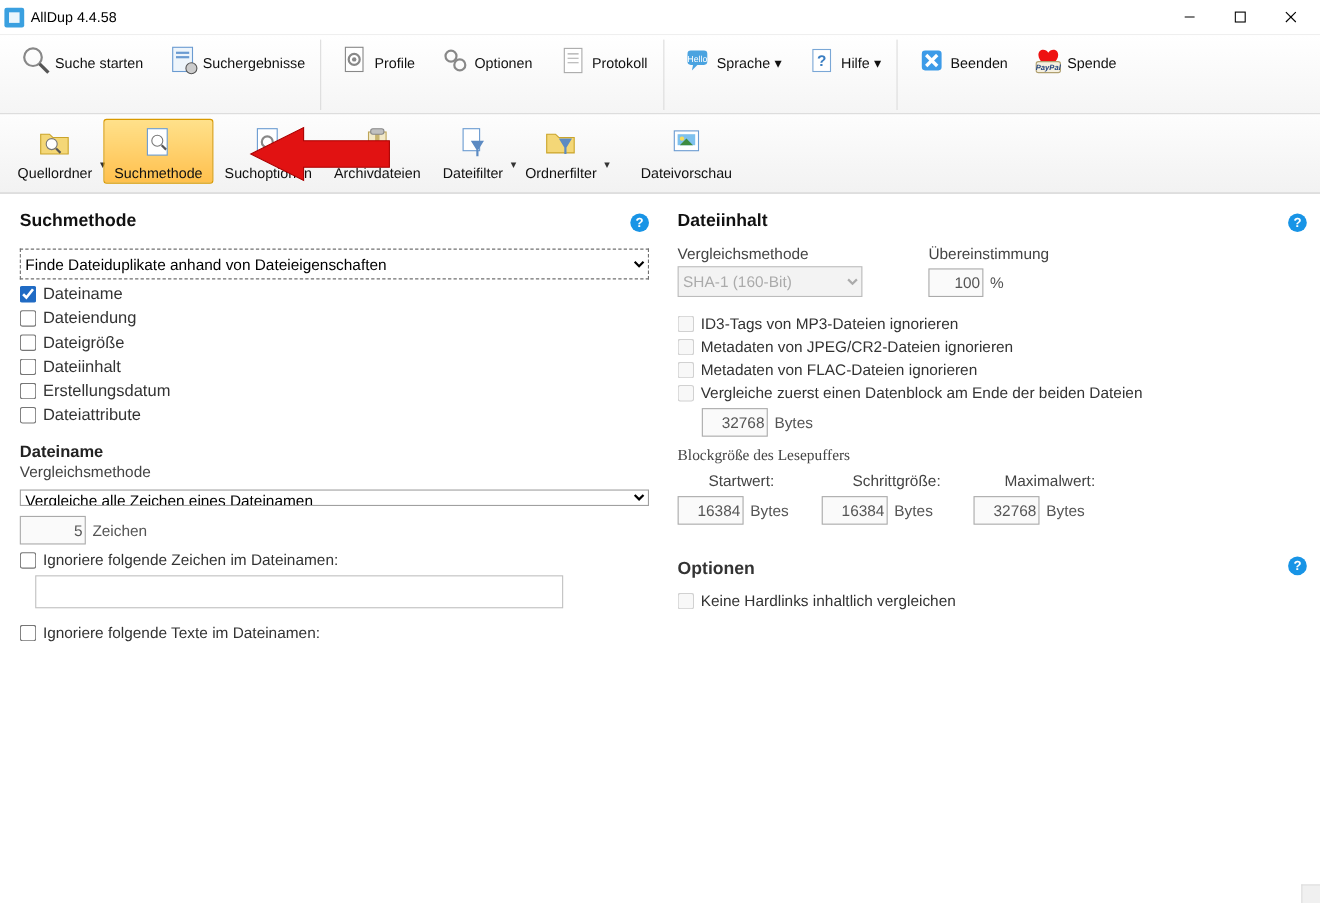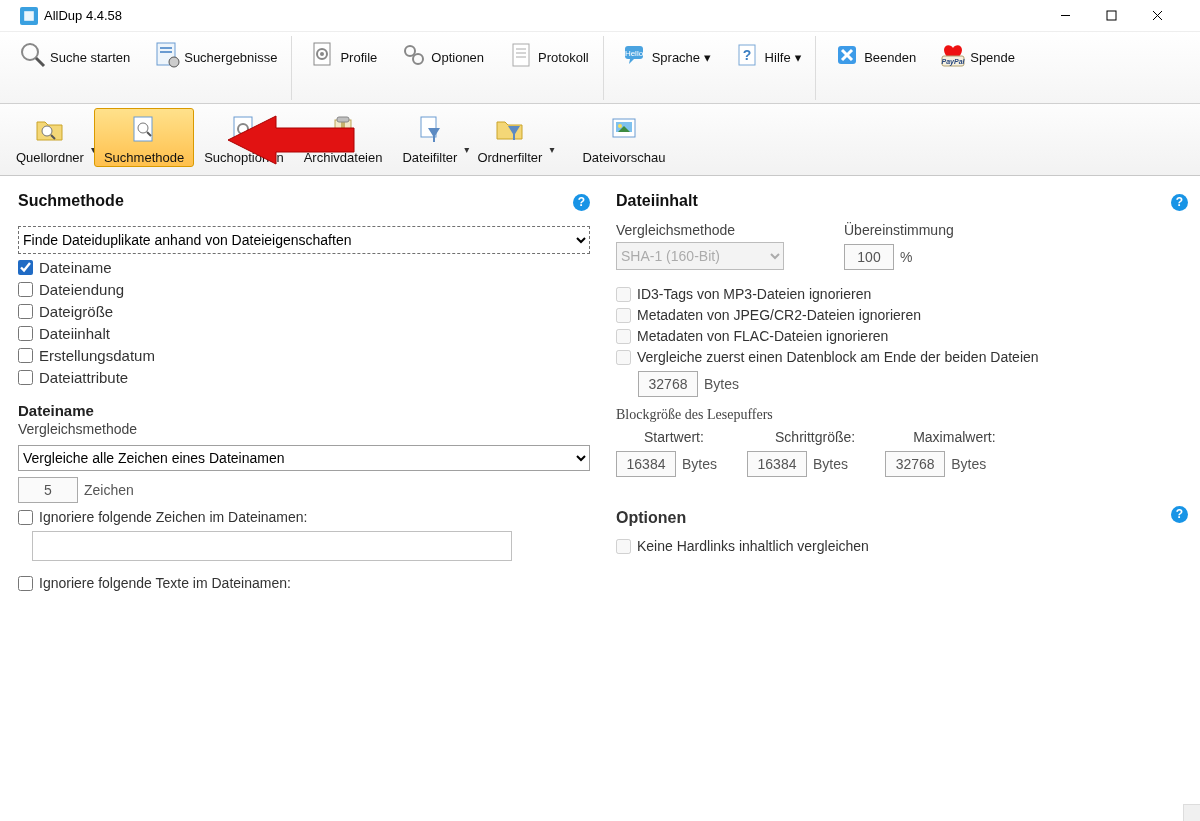--- a/index.html
+++ b/index.html
@@ -1,19 +1,19 @@
 <!DOCTYPE html>
 <html><head>
 <meta charset="utf-8">
 <style>
   * { box-sizing: border-box; font-family: "Segoe UI", Arial, sans-serif; }
   html,body { margin:0; padding:0; width:1200px; height:821px; background:#fff; color:#222; font-size:14px; }
   
   
-  .titlebar { height:32px; display:flex; align-items:center; padding:0 20px; background:#fff; border-bottom:1px solid #eee; }
+  .titlebar { height:32px; display:flex; align-items:center; padding:0 4px; background:#fff; border-bottom:1px solid #eee; }
   .titlebar .app-icon { width:18px; height:18px; background:#3aa0e0; border-radius:2px; margin-right:6px; display:flex; align-items:center; justify-content:center; }
   .titlebar .app-icon svg { width:12px; height:12px; fill:#fff; }
   .titlebar .title { font-size:13px; color:#000; }
   .titlebar .win-controls { margin-left:auto; display:flex; }
   .titlebar .win-btn { width:46px; height:30px; display:flex; align-items:center; justify-content:center; }
   .titlebar .win-btn svg { width:11px; height:11px; stroke:#000; stroke-width:1; fill:none; }
 
   
   .toolbar1 { height:72px; background:linear-gradient(#fff,#f5f5f5); border-bottom:1px solid #d0d0d0; display:flex; align-items:flex-start; padding:4px 0 0 6px; }
   .tb1-item { display:flex; align-items:center; justify-content:flex-start; min-width:60px; padding:2px 10px 2px 10px; cursor:default; }
@@ -43,27 +43,27 @@
   .fieldrow { margin-top:10px; }
   select.wide { width:100%; height:28px; font-size:14px; border:1px dashed #707070; background:#fff; }
   .group-label { font-size:15px; font-weight:600; margin:16px 0 2px 0; color:#222; }
   .sub-label  { font-size:14px; color:#444; margin-bottom:4px; }
   
   .chk { display:flex; align-items:center; margin:5px 0; font-size:15px; color:#333; }
   .chk input { width:15px; height:15px; margin:0 6px 0 0; accent-color:#206bc4; }
   .chk.small { font-size:14px; }
   
   .inline-input { display:flex; align-items:center; gap:6px; margin:6px 0; }
-  .inline-input input[type=text] { width:60px; height:26px; text-align:center; border:1px solid #aaa; font-size:14px; color:#555; }
+  .inline-input input[type=text] { width:60px; height:26px; text-align:right; border:1px solid #aaa; font-size:14px; color:#555; }
   .inline-input .unit { font-size:14px; color:#555; }
 
   .block-input { margin:6px 0 14px 14px; }
   .block-input input[type=text] { width:480px; height:30px; border:1px solid #c0c0c0; background:#fff; }
 
-  select.wide2 { width:100%; height:26px; font-size:14px; border:1px solid #a0a0a0; background:#fff; margin-top:4px; }
+  select.wide2 { width:100%; height:15px; font-size:14px; border:1px solid #a0a0a0; background:#fff; margin-top:4px; }
   select.narrow { width:168px; height:28px; font-size:14px; border:1px solid #a0a0a0; background:#efefef; color:#555; }
   select.narrow:disabled { color:#888; }
 
   .flex3 { display:flex; gap:30px; margin-top:6px; }
   .flex3 .col .hdr { font-size:14px; color:#444; margin-bottom:4px;margin-left:28px; }
 
   .sect { font-size:16px; font-weight:700; color:#333; margin:14px 0 6px 0; }
   
   .scrollbar-stub { position:absolute; right:0; bottom:0; width:17px; height:17px; background:#f0f0f0; border-top:1px solid #ddd; border-left:1px solid #ddd; }
 </style>

